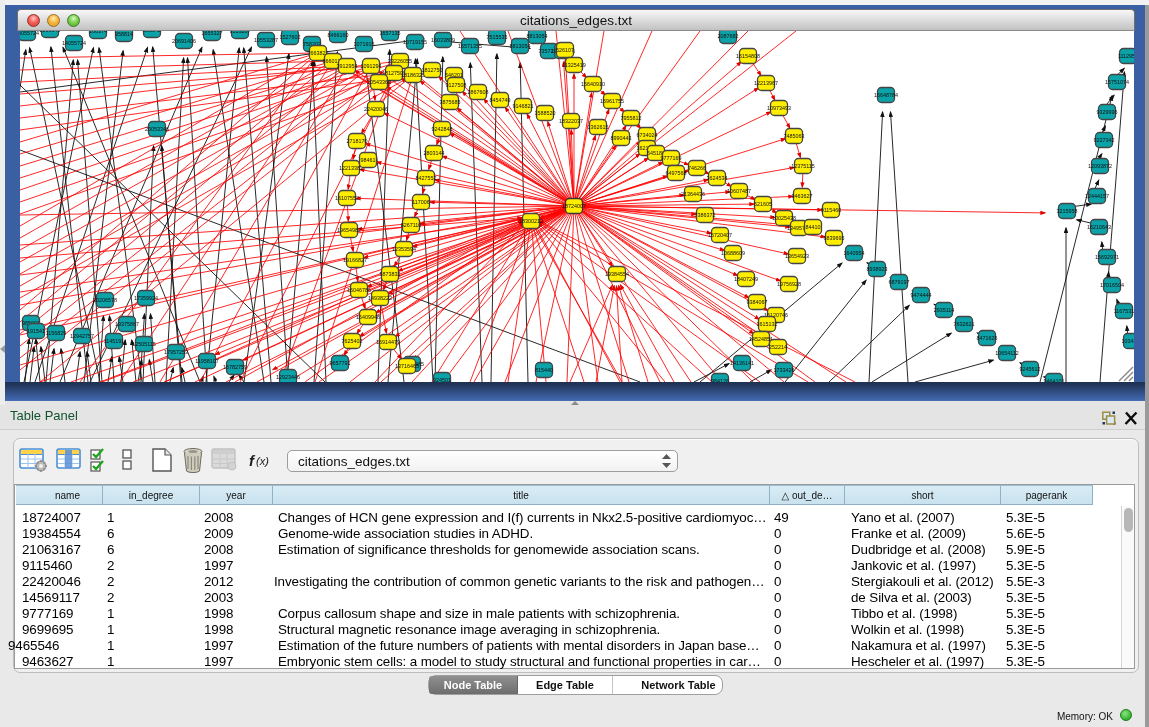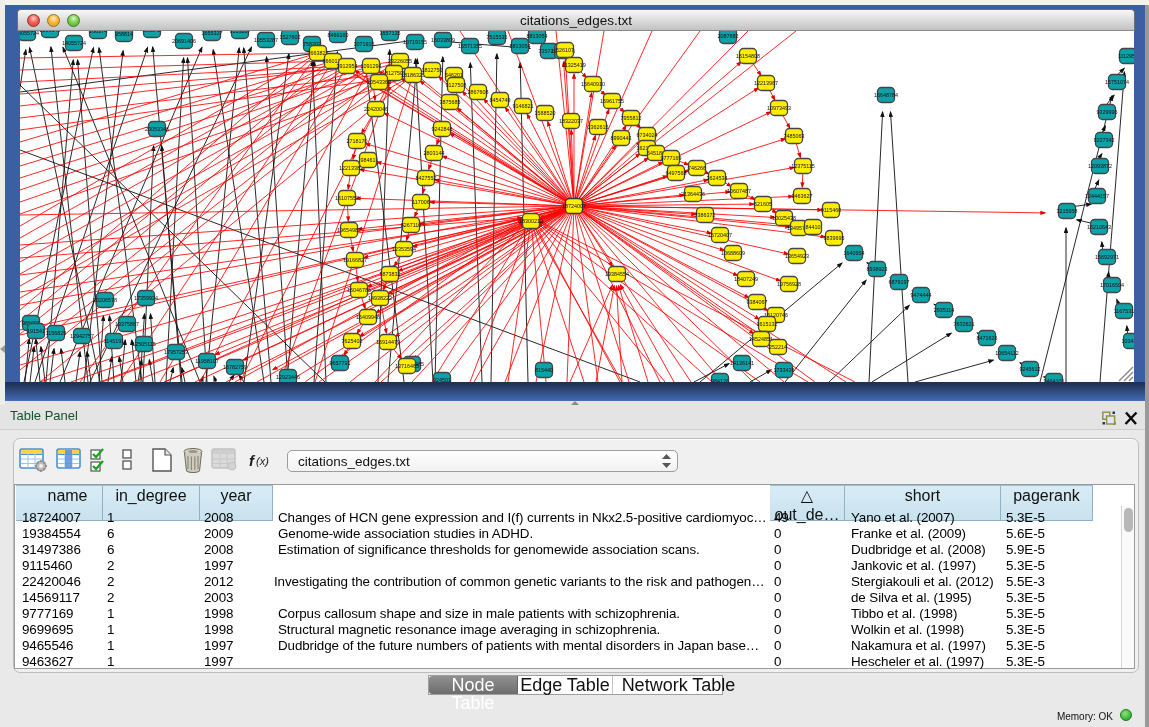--- a/index.html
+++ b/index.html
@@ -21,27 +21,27 @@
 #canvas { position:absolute; left:20px; top:31px; width:1114px; height:351px; background:#fff; z-index:1; }
 #splitcaret { position:absolute; left:571px; top:401px; width:0; height:0; z-index:3;
   border-left:4px solid transparent; border-right:4px solid transparent; border-bottom:4px solid #8a8a8a; }
 #panelhead { position:absolute; left:0; top:401px; width:1145px; height:29px; background:#e4e4e4; border-bottom:1px solid #cfcfcf; }
 #panelhead .t { position:absolute; left:10px; top:7px; font-size:13px; color:#14532d; }
 #container { position:absolute; left:13px; top:438px; width:1126px; height:235px; background:#f0f0f0;
   border:1px solid #bdbdbd; border-radius:7px; box-shadow:inset 0 1px 0 #fdfdfd; }
 #dropdown { position:absolute; left:287px; top:450px; width:391px; height:22px; background:linear-gradient(#fff,#f2f2f2);
   border:1px solid #9d9d9d; border-radius:5px; font-size:13.5px; color:#111; line-height:21px; padding-left:10px; }
 #tablebox { position:absolute; left:14px; top:484px; width:1121px; height:185px; background:#fff; border:1px solid #9b9b9b; }
-.hc { position:absolute; top:485px; height:36px; background:linear-gradient(#d9ecf5,#c8e2ee); border-right:1px solid #8fb2c4;
-  border-top:1px solid #9cc0d2; border-bottom:1px solid #8fb2c4; font-size:16px; color:#111; text-align:center; line-height:19px; z-index:2; }
+.hc { position:absolute; top:485px; height:20px; background:linear-gradient(#d9ecf5,#c8e2ee); border-right:1px solid #8fb2c4;
+  border-top:1px solid #9cc0d2; border-bottom:1px solid #8fb2c4; font-size:10px; color:#111; text-align:center; line-height:19px; z-index:2; }
 .tr { position:absolute; left:0; width:1149px; height:16px; font-size:13.4px; color:#000; z-index:2; letter-spacing:-0.1px; }
 .tr span { position:absolute; top:0; white-space:nowrap; }
 #vsb { position:absolute; left:1121px; top:506px; width:13px; height:162px; background:#fafafa; border-left:1px solid #d5d5d5; z-index:3; }
 #vsb .th { position:absolute; left:2px; top:2px; width:9px; height:24px; background:#b7b7b7; border-radius:5px; }
-#tabbar { position:absolute; left:428px; top:675px; width:295px; height:20px; background:#fff; border:1px solid #9f9f9f; border-radius:0; z-index:3; font-size:18px; }
+#tabbar { position:absolute; left:428px; top:675px; width:295px; height:20px; background:#fff; border:1px solid #9f9f9f; border-radius:8px; z-index:3; font-size:11px;font-weight:bold; }
 #tabbar .seg { position:absolute; top:0; height:18px; line-height:18px; text-align:center; color:#111; }
 #seg1 { left:0; width:89px; background:linear-gradient(#909090,#6d6d6d); color:#fff !important; border-radius:3px 0 0 3px; border-right:1px solid #666; }
 #seg2 { left:90px; width:92px; }
 #seg3 { left:183px; width:132px; border-left:1px solid #c4c4c4; }
 #memory { position:absolute; right:36px; top:711px; font-size:10px; color:#111; }
 #memdot { position:absolute; right:17px; top:709px; width:12px; height:12px; border-radius:50%;
   background:radial-gradient(circle at 40% 35%, #8fe37f, #2fb52f 70%); border:1px solid #1d7a1d; }
 #toolicons { position:absolute; left:13px; top:444px; z-index:2; }
 #ddarrows { position:absolute; left:660px; top:453px; width:13px; height:16px; z-index:3; }
 #winbtns { position:absolute; left:1102px; top:411px; z-index:3; }
@@ -755,20 +755,21 @@
 </svg></div>
 <div id="dropdown">citations_edges.txt</div>
 <div id="ddarrows"><svg width="13" height="16">
 <path d="M6.5 1 L11 6 H2 Z" fill="#555"></path>
         <path d="M6.5 15 L11 10 H2 Z" fill="#555"></path>
       </svg></div>
 <div id="tablebox"></div>
 <div class="hc" style="left:16px;width:87px;text-indent:17px">name</div>
 <div class="hc" style="left:103px;width:97px">in_degree</div>
 <div class="hc" style="left:200px;width:73px">year</div>
+<div class="hc" style="left:273px;width:497px">title</div>
 <div class="hc" style="left:770px;width:75px">△ out_de…</div>
 <div class="hc" style="left:845px;width:156px">short</div>
 <div class="hc" style="left:1001px;width:92px">pagerank</div>
 <div class="tr" style="top:509.5px">
       <span style="left:22px">18724007</span>
       <span style="left:107px">1</span>
       <span style="left:204px">2008</span>
       <span style="left:278px">Changes of HCN gene expression and I(f) currents in Nkx2.5-positive cardiomyoc…</span>
       <span style="left:774px">49</span>
       <span style="left:851px">Yano et al. (2007)</span>
@@ -777,21 +778,21 @@
 <div class="tr" style="top:525.6px">
       <span style="left:22px">19384554</span>
       <span style="left:107px">6</span>
       <span style="left:204px">2009</span>
       <span style="left:278px">Genome-wide association studies in ADHD.</span>
       <span style="left:774px">0</span>
       <span style="left:851px">Franke et al. (2009)</span>
       <span style="left:1006px">5.6E-5</span>
     </div>
 <div class="tr" style="top:541.7px">
-      <span style="left:22px">31497386</span>
+      <span style="left:22px">21063167</span>
       <span style="left:107px">6</span>
       <span style="left:204px">2008</span>
       <span style="left:278px">Estimation of significance thresholds for genomewide association scans.</span>
       <span style="left:774px">0</span>
       <span style="left:851px">Dudbridge et al. (2008)</span>
       <span style="left:1006px">5.9E-5</span>
     </div>
 <div class="tr" style="top:557.8px">
       <span style="left:22px">9115460</span>
       <span style="left:107px">2</span>
@@ -807,21 +808,21 @@
       <span style="left:274px">Investigating the contribution of common genetic variants to the risk and pathogen…</span>
       <span style="left:774px">0</span>
       <span style="left:851px">Stergiakouli et al. (2012)</span>
       <span style="left:1006px">5.5E-3</span>
     </div>
 <div class="tr" style="top:590.0px">
       <span style="left:22px">14569117</span>
       <span style="left:107px">2</span>
       <span style="left:204px">2003</span>
       <span style="left:774px">0</span>
-      <span style="left:851px">de Silva et al. (1995)</span>
+      <span style="left:851px">de Silva et al. (2003)</span>
       <span style="left:1006px">5.3E-5</span>
     </div>
 <div class="tr" style="top:606.1px">
       <span style="left:22px">9777169</span>
       <span style="left:107px">1</span>
       <span style="left:204px">1998</span>
       <span style="left:278px">Corpus callosum shape and size in male patients with schizophrenia.</span>
       <span style="left:774px">0</span>
       <span style="left:851px">Tibbo et al. (1998)</span>
       <span style="left:1006px">5.3E-5</span>
@@ -829,32 +830,33 @@
 <div class="tr" style="top:622.2px">
       <span style="left:22px">9699695</span>
       <span style="left:107px">1</span>
       <span style="left:204px">1998</span>
       <span style="left:278px">Structural magnetic resonance image averaging in schizophrenia.</span>
       <span style="left:774px">0</span>
       <span style="left:851px">Wolkin et al. (1998)</span>
       <span style="left:1006px">5.3E-5</span>
     </div>
 <div class="tr" style="top:638.3px">
-      <span style="left:22px">9465546</span>
+      <span style="left:8px">9465546</span>
       <span style="left:107px">1</span>
       <span style="left:204px">1997</span>
-      <span style="left:278px">Dudbridge of the future numbers of patients with mental disorders in Japan base…</span>
+      <span style="left:278px">Estimation of the future numbers of patients with mental disorders in Japan base…</span>
       <span style="left:774px">0</span>
       <span style="left:851px">Nakamura et al. (1997)</span>
       <span style="left:1006px">5.3E-5</span>
     </div>
 <div class="tr" style="top:654.4px">
       <span style="left:22px">9463627</span>
       <span style="left:107px">1</span>
       <span style="left:204px">1997</span>
+      <span style="left:278px">Embryonic stem cells: a model to study structural and functional properties in car…</span>
       <span style="left:774px">0</span>
       <span style="left:851px">Hescheler et al. (1997)</span>
       <span style="left:1006px">5.3E-5</span>
     </div>
 <div id="vsb">
       <div class="th"></div>
     </div>
 <div id="tabbar">
  <div class="seg" id="seg1">Node Table</div>
  <div class="seg" id="seg2">Edge Table</div>

